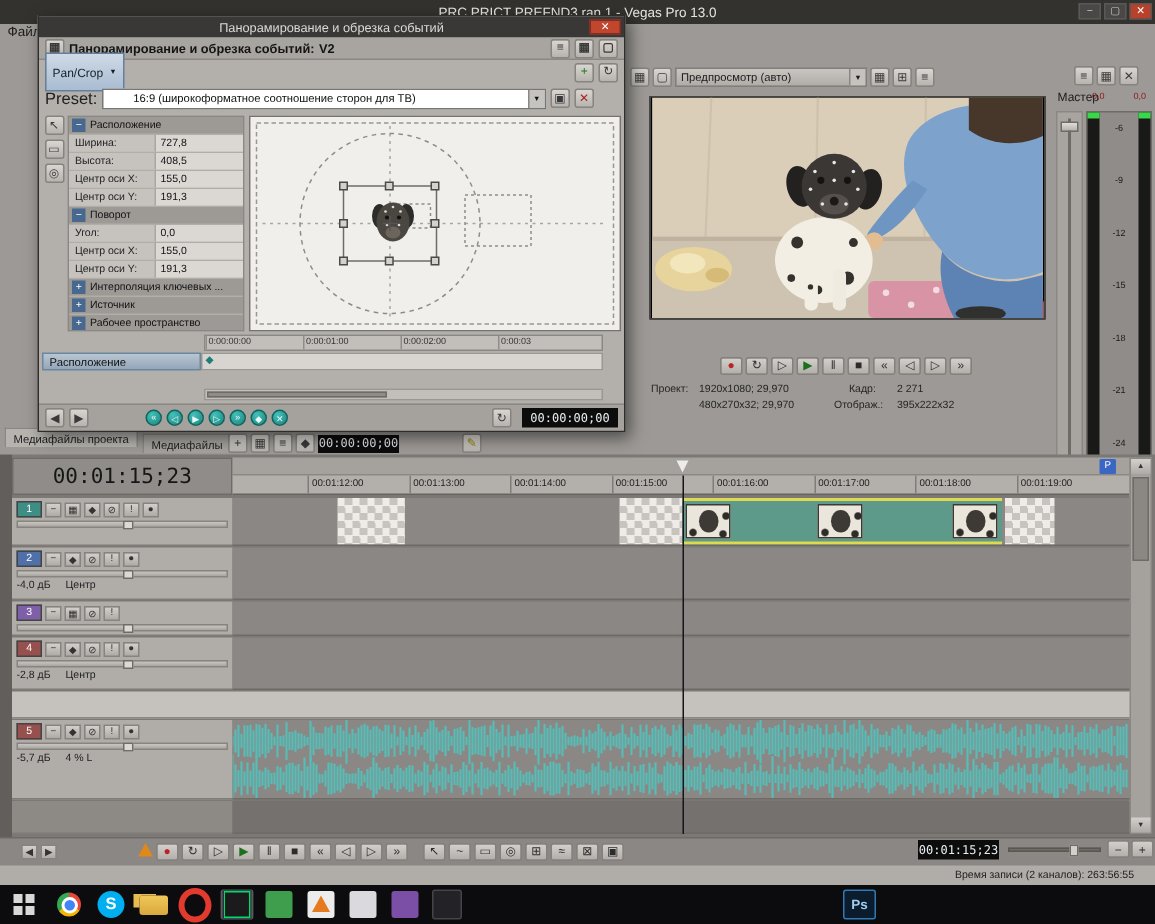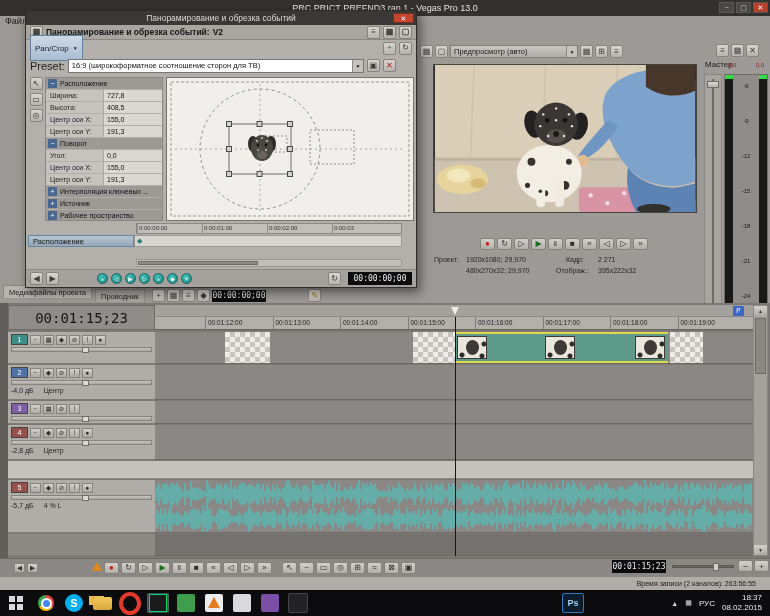--- a/index.html
+++ b/index.html
@@ -24,21 +24,21 @@
 .dlg-title{position:absolute;left:0;top:0;right:0;height:14px;background:#3a3836;color:#dcdad7;font-size:8.5px;text-align:center;line-height:14px}
 .dlg-close{position:absolute;right:2px;top:2px;width:21px;height:10px;background:#c2452e;color:#fff;font-size:7px;line-height:9px;text-align:center;border:1px solid #7e2d1e}
 .dlg-row{position:absolute;left:0;right:0;display:flex;align-items:center;gap:3px;padding:0 4px}
 .dlg-header{top:14px;height:15px;background:#a8a5a1;border-bottom:1px solid #8a8784;font-weight:bold;font-size:8.5px;color:#151515}
 .dlg-toolbar{top:29px;height:16px}
 .pancrop{display:inline-flex;align-items:center;gap:4px;height:13px;padding:12px 4px;background:linear-gradient(#cfdae6,#a9bcd2);border:1px solid #63809e;font-size:8px;color:#15202c}
 .caret{font-size:5px}
 .spacer{flex:1}
 .dlg-preset{top:45px;height:19px}
 .plabel{font-size:11px;color:#222}
-.pselect{display:inline-flex;align-items:center;justify-content:space-between;width:296px;height:14px;background:#fff;border:1px solid #777;padding-left:3px;font-size:7.5px;color:#111;overflow:hidden;white-space:nowrap}
+.pselect{display:inline-flex;align-items:center;justify-content:space-between;width:296px;height:14px;background:#fff;border:1px solid #777;padding-left:20px;font-size:7.5px;color:#111;overflow:hidden;white-space:nowrap}
 .pdd{width:11px;height:100%;background:#c6c3bf;border-left:1px solid #888;font-size:5px;display:inline-flex;align-items:center;justify-content:center;flex:none}
 .dlg-tools{position:absolute;left:2px;top:66px;width:16px;display:flex;flex-direction:column;gap:3px;align-items:center}
 .dlg-props{position:absolute;left:19px;top:66px;width:118px;height:144px;border:1px solid #8a8784;background:#c6c3bf;overflow:hidden}
 .prow{display:flex;height:12px;align-items:center;font-size:7px;border-bottom:1px solid #b1aea8}
 .phead{background:#9d9a96;gap:3px;padding-left:2px}
 .pm{width:9px;height:9px;background:#49688f;color:#fff;font-size:7px;line-height:9px;text-align:center;flex:none}
 .phl{font-size:7px;color:#111;white-space:nowrap;overflow:hidden}
 .pl{width:58px;padding-left:4px;color:#222;background:#c6c3bf;height:100%;display:flex;align-items:center;border-right:1px solid #aaa7a1;white-space:nowrap;overflow:hidden}
 .pv{flex:1;height:100%;display:flex;align-items:center;padding-left:3px;background:#dbd8d4;color:#111}
 .dlg-canvas{position:absolute;left:140px;top:66px;width:248px;height:144px;background:#f1efec;border:1px solid #76736f;overflow:hidden}
@@ -290,21 +290,21 @@
     <div class="m-bar">
         <span class="m-cap"></span>
       </div>
   </div>
   <div class="m-bot">
     <span>0,0</span>
     <span>0,0</span>
   </div>
 
   <span class="dtab active" style="left:3px;top:285px">Медиафайлы проекта</span>
-  <span class="dtab" style="left:95px;top:289px">Проводник</span>
+  <span class="dtab" style="left:95px;top:289px">Медиафайлы</span>
   <div class="dockbar">
     <span class="gbtn">+</span>
     <span class="gbtn">▦</span>
     <span class="gbtn">≡</span>
     <span class="gbtn">◆</span>
     <span class="ctime">00:00:00;00</span>
     <span class="gbtn" style="margin-left:40px;color:#9a8200">✎</span>
   </div>
 
   <div id="tl">
@@ -657,24 +657,15 @@
         <div class="titem tb-vegas active"></div>
         <div class="titem tb-green-app"></div>
         <div class="titem tb-vlc"></div>
         <div class="titem tb-light-app"></div>
         <div class="titem tb-purple-app"></div>
         <div class="titem tb-dark-app"></div>
         <div class="titem tb-photoshop">
           <span>Ps</span>
         </div>
       </div>
-    <div class="tray">
-      <span class="tico">▲</span>
-      <span class="tico">▦</span>
-      <span class="tlang">РУС</span>
-      <div class="tclock">
-        <div>18:37</div>
-        <div>08.02.2015</div>
-      </div>
-    </div>
   </div>
 
 </div>
 
 </body></html>

